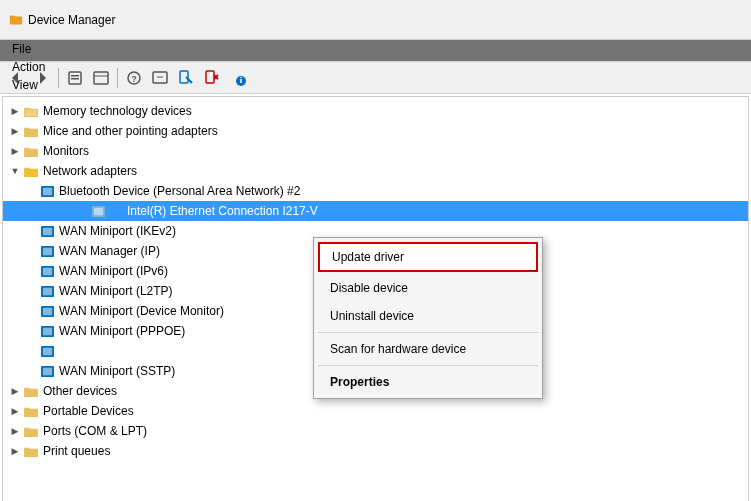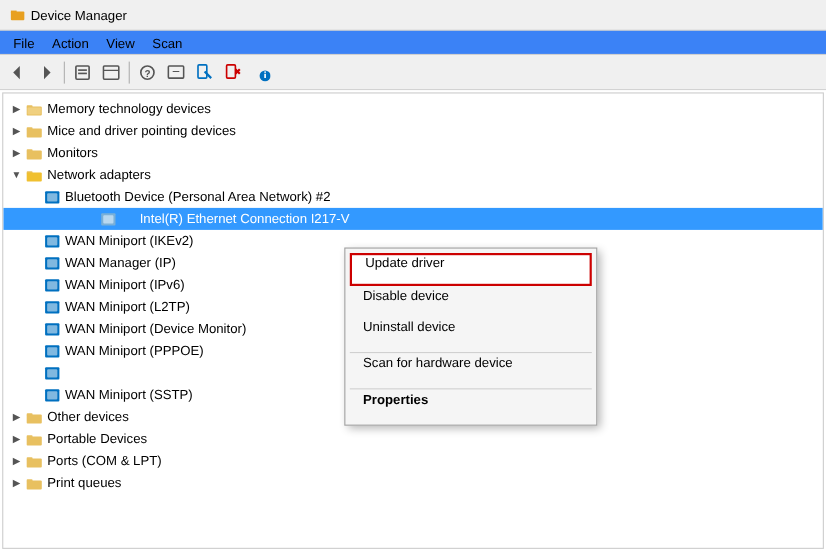--- a/index.html
+++ b/index.html
@@ -8,39 +8,40 @@
       height: 501px;
       font-family: 'Segoe UI', Tahoma, sans-serif;
       font-size: 12px;
       background: #f0f0f0;
       overflow: hidden;
     }
 
     
     .title-bar {
       background: #f0f0f0;
-      height: 28px;
+      height: 40px;
       display: flex;
       align-items: center;
       padding: 0 8px;
       border-bottom: 1px solid #ccc;
     }
     .title-bar-text {
       font-size: 12px;
       font-weight: normal;
     }
 
     
     .menu-bar {
-      background: #3b82f6;
+      background: #737373;
       height: 22px;
       display: flex;
-      align-items: flex-end;
+      align-items: flex-start;
       padding: 0 4px;
       border-bottom: 1px solid #d0d0d0;
+      flex-direction: column;
     }
     .menu-item {
       padding: 2px 8px;
       font-size: 12px;
       cursor: pointer;
     }
 
     
     .toolbar {
       background: #f0f0f0;
@@ -146,21 +147,21 @@
       width: 230px;
       background: #f5f5f5;
       border: 1px solid #a0a0a0;
       box-shadow: 3px 3px 8px rgba(0,0,0,0.3);
       z-index: 100;
       padding: 2px 0;
     }
 
     .context-menu-item {
       display: flex;
-      align-items: flex-start;
+      align-items: center;
       height: 28px;
       padding: 0 16px;
       cursor: pointer;
       font-size: 12px;
     }
     .context-menu-item.highlighted {
       border: 2px solid #c00;
       margin: 2px 4px;
       padding: 0 12px;
       font-weight: normal;
@@ -275,21 +276,21 @@
 
     <div class="tree-item">
       <span class="tree-indent" style="width:4px"></span>
       <span class="tree-expander">▶</span>
       <span class="tree-icon">
         <svg width="15" height="13" viewBox="0 0 16 14">
             <rect x="0" y="3" width="6" height="2" fill="#e8c060" rx="1"></rect>
             <rect x="0" y="4" width="15" height="9" fill="#e8c060" rx="1"></rect>
           </svg>
       </span>
-      <span class="tree-label">Mice and driver pointing devices</span>
+      <span class="tree-label">Mice and other pointing adapters</span>
     </div>
 
     <div class="tree-item">
       <span class="tree-indent" style="width:4px"></span>
       <span class="tree-expander">▶</span>
       <span class="tree-icon">
         <svg width="15" height="13" viewBox="0 0 16 14">
             <rect x="0" y="3" width="6" height="2" fill="#e8c060" rx="1"></rect>
             <rect x="0" y="4" width="15" height="9" fill="#e8c060" rx="1"></rect>
           </svg>

